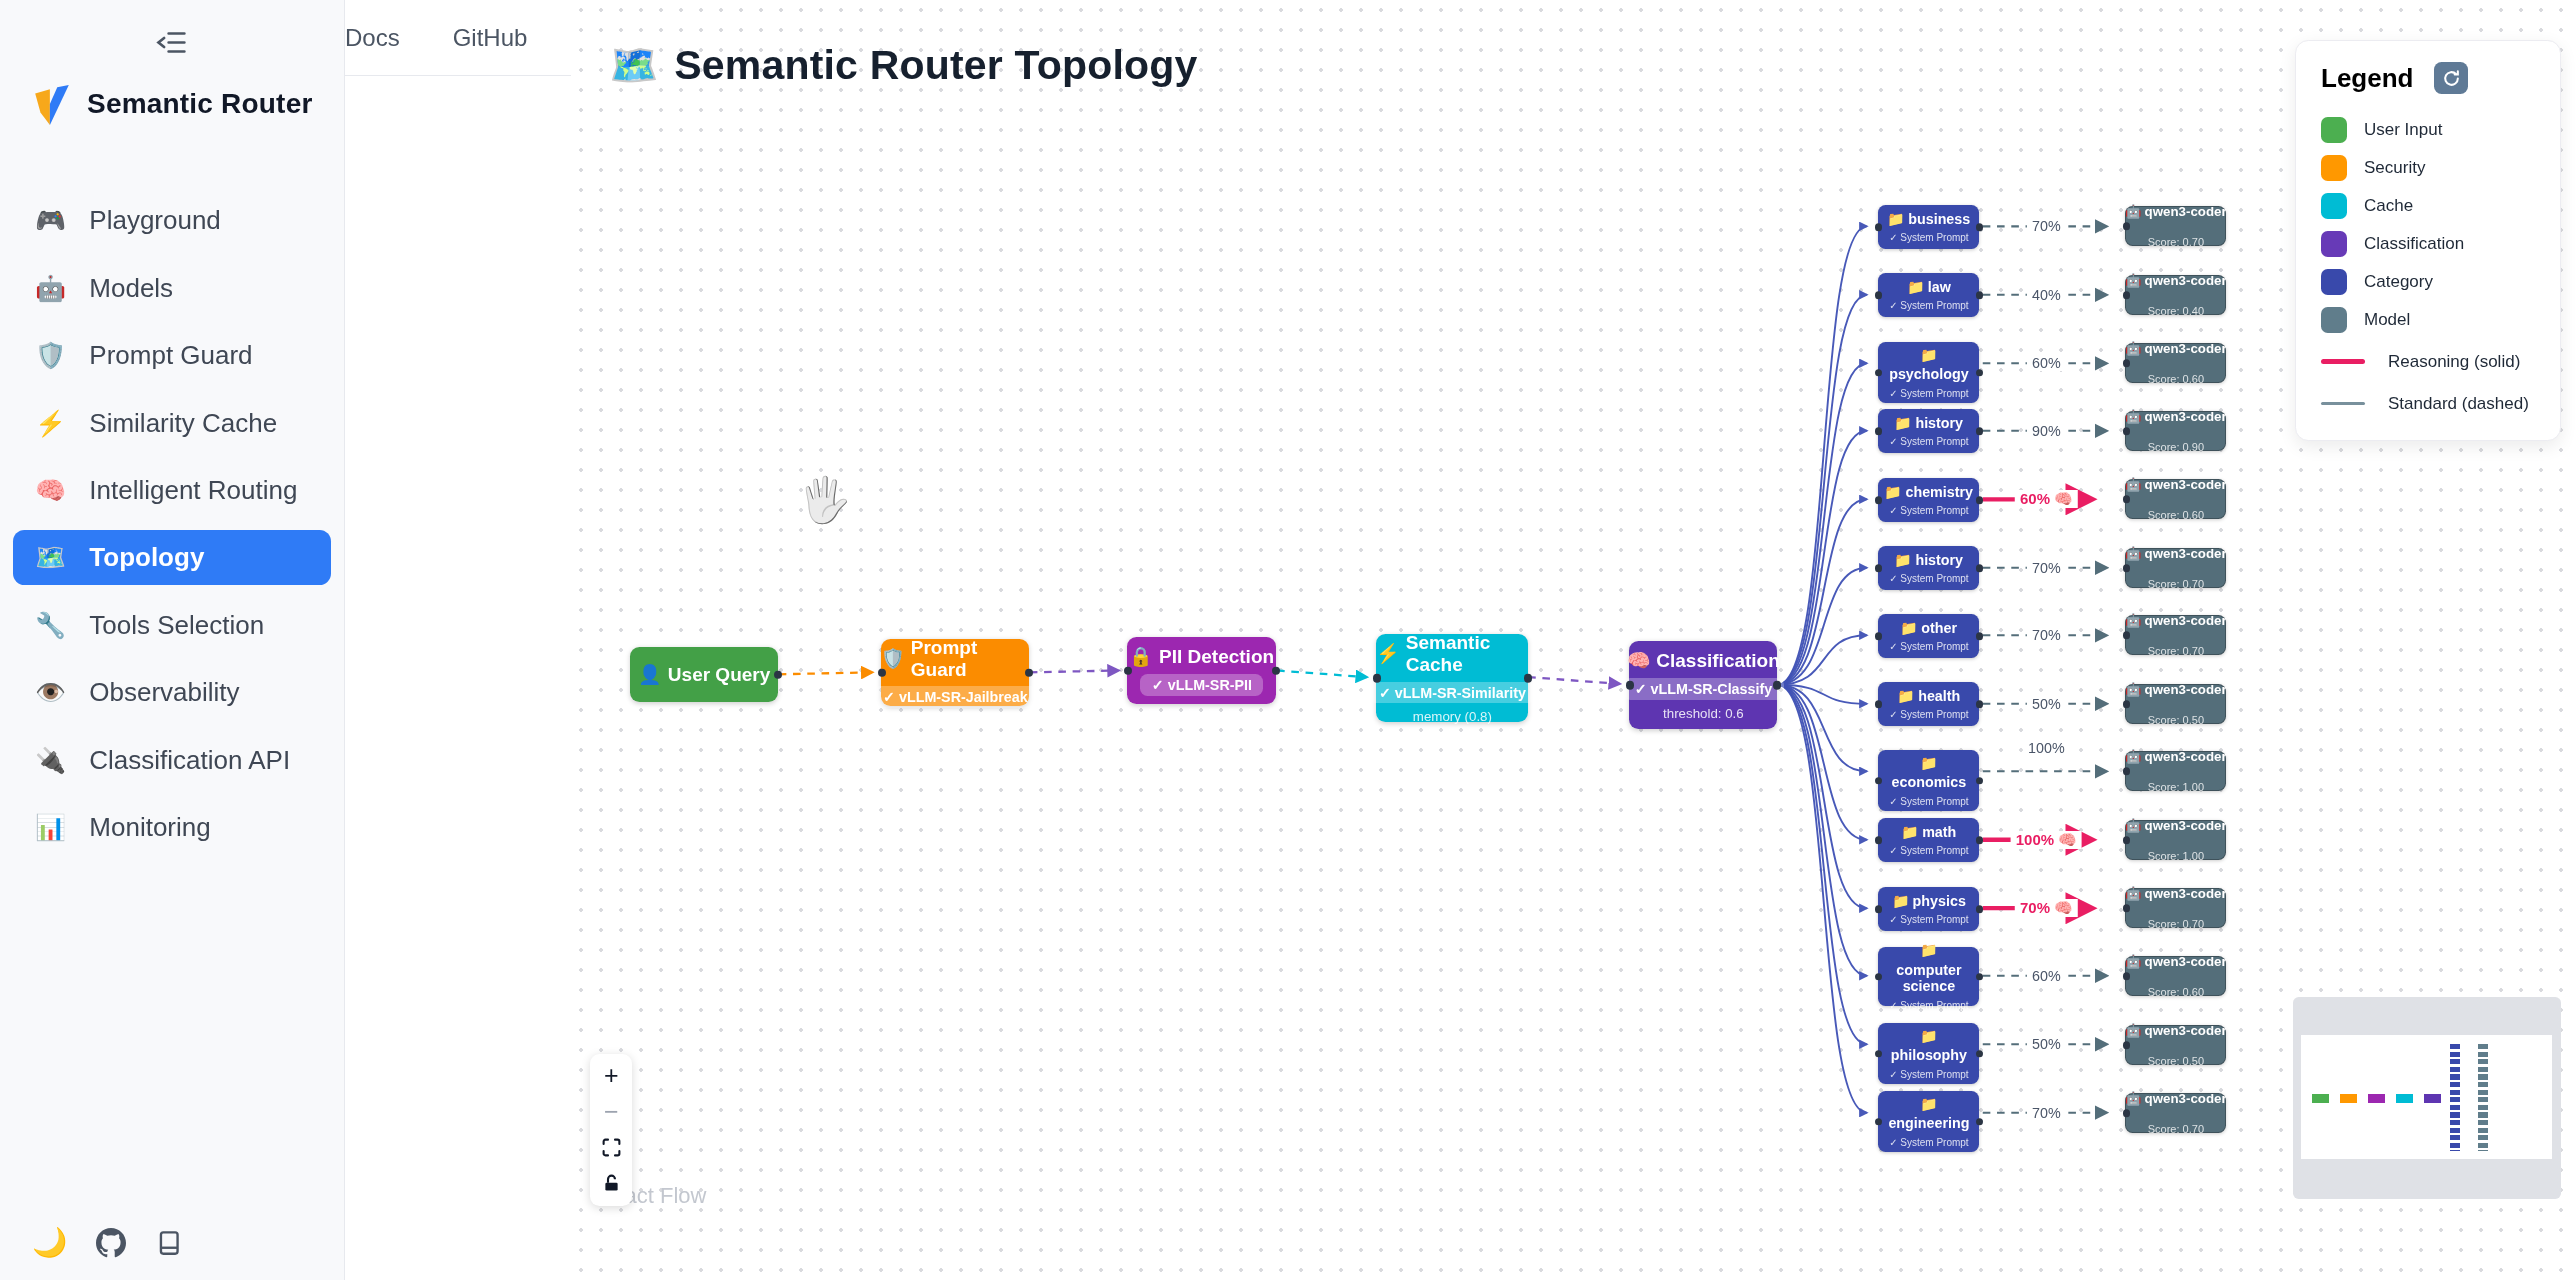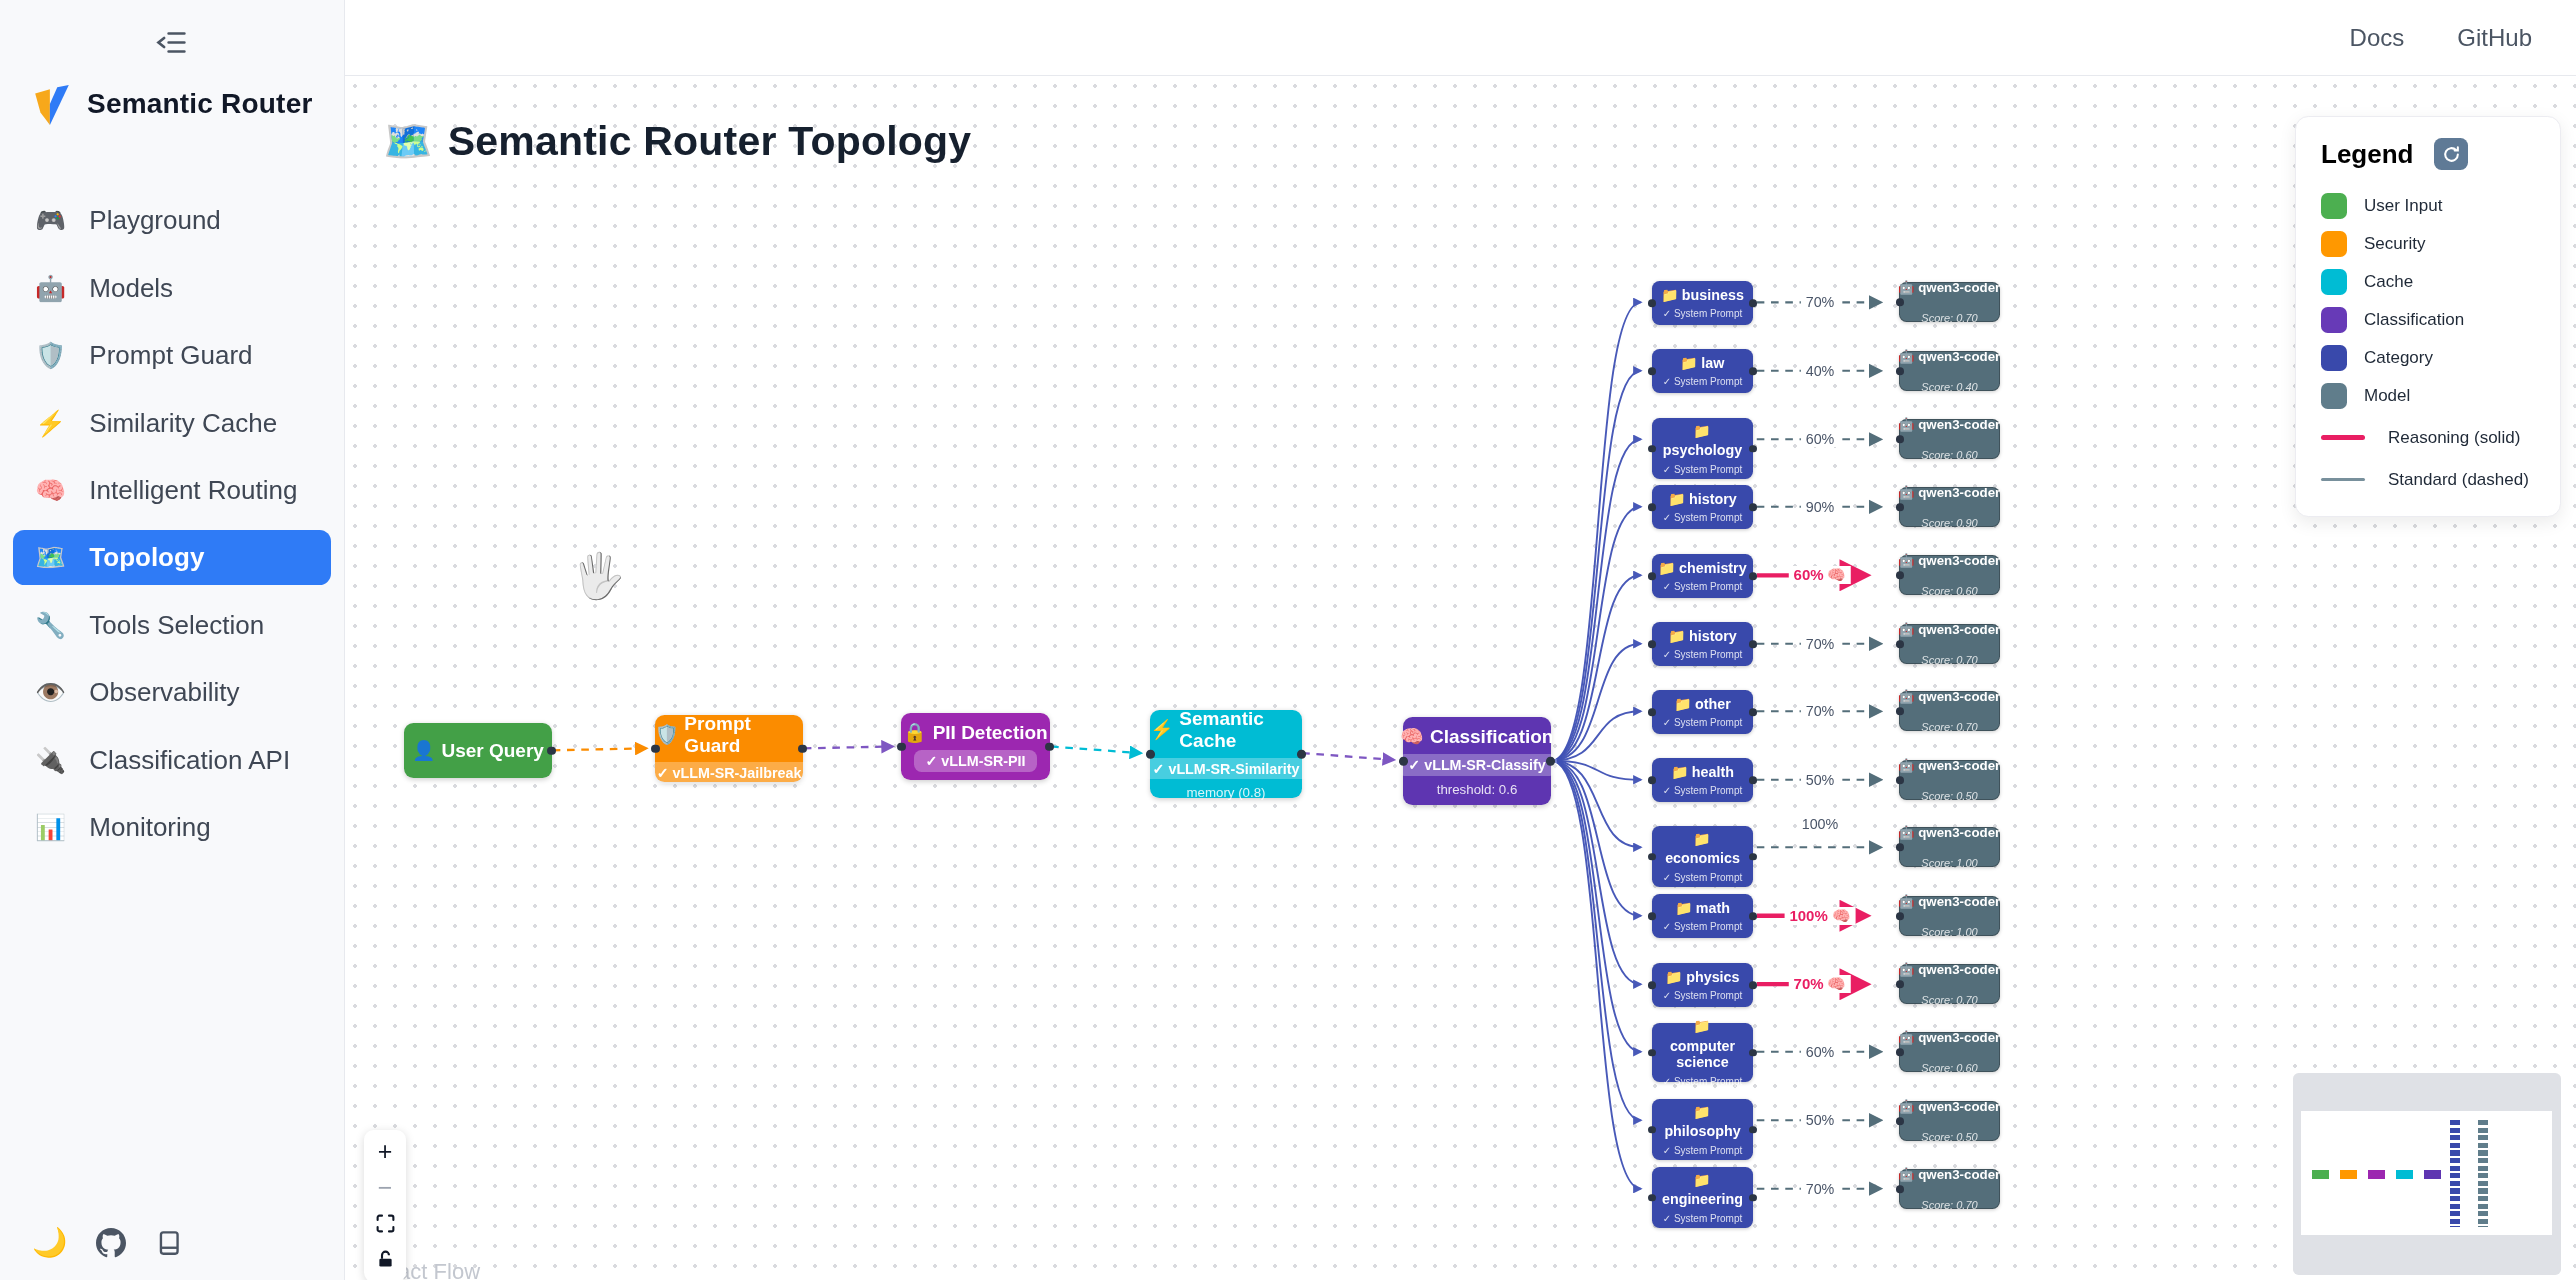--- a/index.html
+++ b/index.html
@@ -12,21 +12,21 @@
   .brand { display:flex; align-items:center; gap:15px; padding:19px 0 13.3px 32px; }
   .brand-name { font-size:28px; font-weight:bold; color:#111827; letter-spacing:0.2px; }
   nav { margin-top:55px; display:flex; flex-direction:column; }
   .nav-item { display:flex; align-items:center; gap:21px; height:55px; margin:0 13.3px 12.4px 13.3px; padding-left:21px; border-radius:11.4px; font-size:26px; color:#3f4754; cursor:pointer; }
   .nav-item .nav-ic { font-size:25px; width:34px; text-align:center; }
   .nav-item.active { background:#2f7bf6; color:#ffffff; font-weight:bold; }
   .side-footer { position:absolute; bottom:21px; left:32px; display:flex; align-items:center; gap:28.5px; }
   .side-footer button { background:none; border:none; cursor:pointer; font-size:28.5px; color:#4b5563; display:flex; align-items:center; }
 
   
-  .main { flex:1; display:flex; flex-direction:column; min-width:0; }
+  .main { flex:1; display:flex; flex-direction:row; min-width:0; }
   .topbar { height:76px; background:#fff; border-bottom:1px solid #e7e9ee; display:flex; align-items:center; justify-content:flex-end; gap:53px; padding-right:44px; }
   .topbar a { font-size:24px; color:#4b5563; text-decoration:none; cursor:pointer; }
 
   
   .canvas { position:relative; flex:1; background:#ffffff;
     background-image:radial-gradient(#d9dade 1.9px, transparent 1.9px);
     background-size:20px 20px; overflow:hidden; }
   .title-wrap { position:absolute; left:38px; top:42px; display:flex; align-items:baseline; gap:15px; z-index:5; }
   .title-icon { font-size:40px; }
   .page-title { font-size:41px; font-weight:bold; color:#16202e; letter-spacing:0.2px; }
@@ -56,21 +56,21 @@
   .cat { position:absolute; left:1307px; width:101px; min-height:44px; z-index:2; background:#3949ab; border-radius:7.6px; color:#fff; display:flex; flex-direction:column; align-items:center; justify-content:center; padding:4.8px 3.8px; cursor:grab; box-shadow:0 1px 3.8px rgba(0,0,0,.22); }
   .cat.tall { height:59px; }
   .cat .cat-t { font-size:14.3px; font-weight:bold; display:flex; align-items:center; justify-content:center; gap:2.9px; text-align:center; line-height:1.15; flex-wrap:wrap; }
   .cat .cat-s { font-size:10px; color:rgba(255,255,255,.82); margin-top:5px; white-space:nowrap; }
   .cat::before, .cat::after { content:""; position:absolute; width:7.6px; height:7.6px; border-radius:50%; background:#2b3544; top:50%; transform:translateY(-50%); }
   .cat::before { left:-3.8px; } .cat::after { right:-3.8px; }
 
   
   .model { position:absolute; left:1554px; width:101px; height:40px; z-index:2; background:#546e7a; border:1px solid rgba(0,0,0,.25); border-radius:7.6px; color:#fff; display:flex; flex-direction:column; align-items:center; justify-content:center; cursor:grab; box-shadow:0 1px 3.8px rgba(0,0,0,.2); }
   .model .m-t { font-size:13.3px; font-weight:bold; display:flex; align-items:center; gap:2.9px; white-space:nowrap; }
-  .model .m-s { font-size:11px; color:rgba(255,255,255,.8); margin-top:17px;font-style:italic; }
+  .model .m-s { font-size:11px; color:rgba(255,255,255,.8); margin-top:17px; }
   .model::before { content:""; position:absolute; width:7.6px; height:7.6px; border-radius:50%; background:#2b3544; left:-3.8px; top:50%; transform:translateY(-50%); }
 
   .elabel { position:absolute; left:1475px; transform:translate(-50%,-50%); z-index:3; background:#fff; padding:0 4.8px; font-size:14.3px; color:#4a5568; white-space:nowrap; }
   .elabel.pink { color:#e91e63; font-weight:bold; font-size:15px; }
 
   
   .legend { position:absolute; right:15px; top:40px; width:266px; background:#fff; border:1px solid #ececf1; border-radius:13.3px; box-shadow:0 5.7px 17px rgba(0,0,0,.08); padding:21px 25px 17px 25px; z-index:6; }
   .legend-head { display:flex; align-items:center; gap:21px; margin-bottom:17px; }
   .legend-title { font-size:26px; font-weight:bold; color:#000000; }
   .legend-refresh { width:34px; height:32px; border:none; border-radius:7.6px; background:#5f7a96; color:#fff; font-size:19px; cursor:pointer; display:flex; align-items:center; justify-content:center; }

